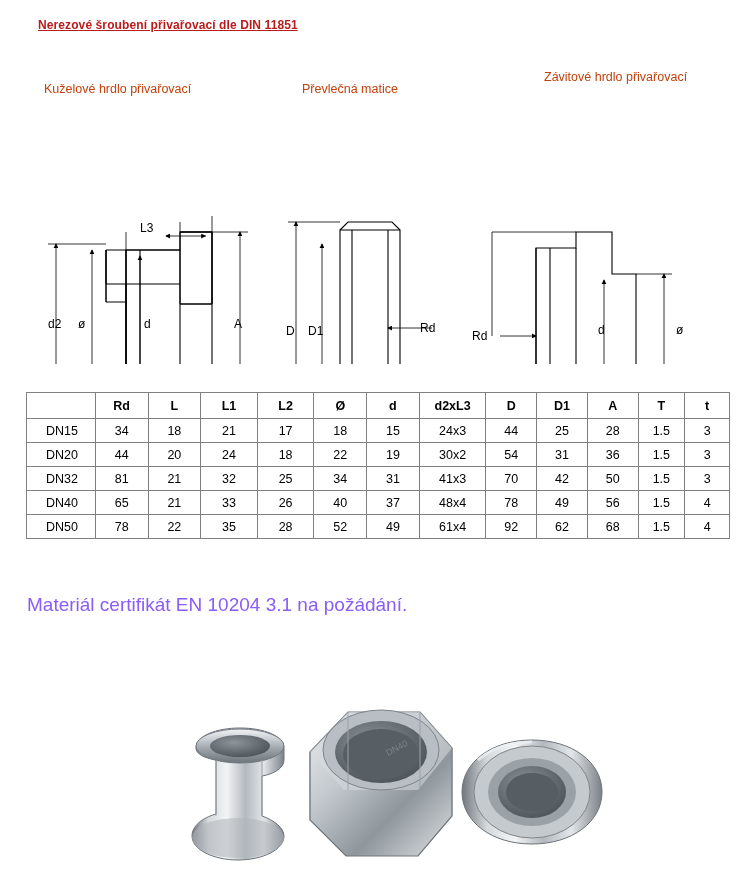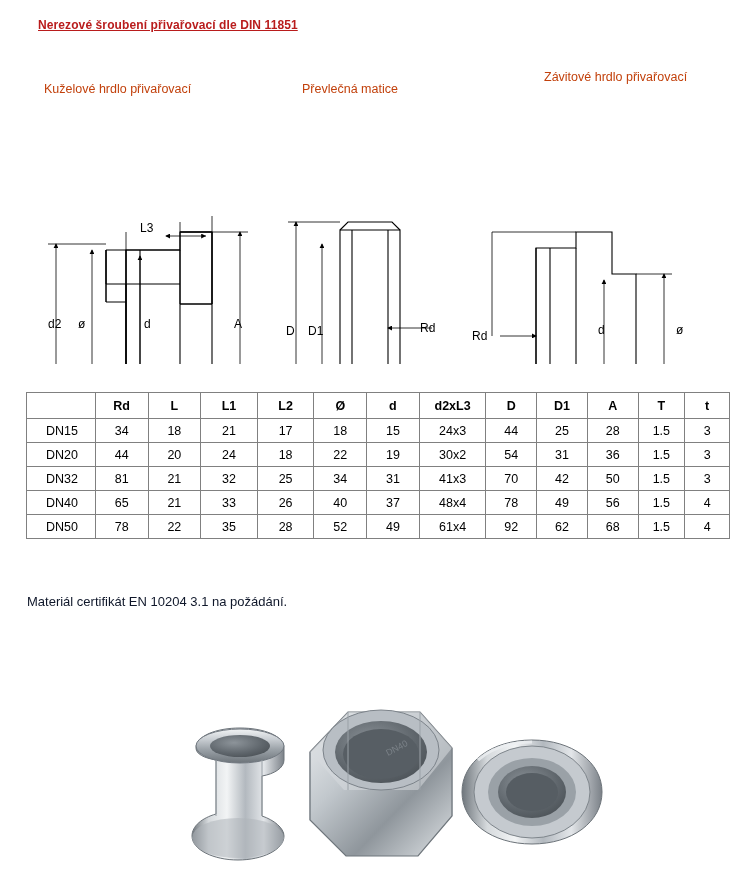--- a/index.html
+++ b/index.html
@@ -88,22 +88,22 @@
   table.spec .c-dd   { width: 50px; }
   table.spec .c-d1   { width: 50px; }
   table.spec .c-a    { width: 50px; }
   table.spec .c-t    { width: 46px; }
   table.spec .c-tt   { width: 44px; }
 
   .note {
     position: absolute;
     left: 27px;
     top: 594px;
-    font-size: 13px;
-    color: #0f172a;
+    font-size: 19px;
+    color: #8b5cf6;
   }
 
   
   .photo {
     position: absolute;
     left: 0;
     top: 640px;
     width: 756px;
     height: 242px;
     background: #ffffff;

